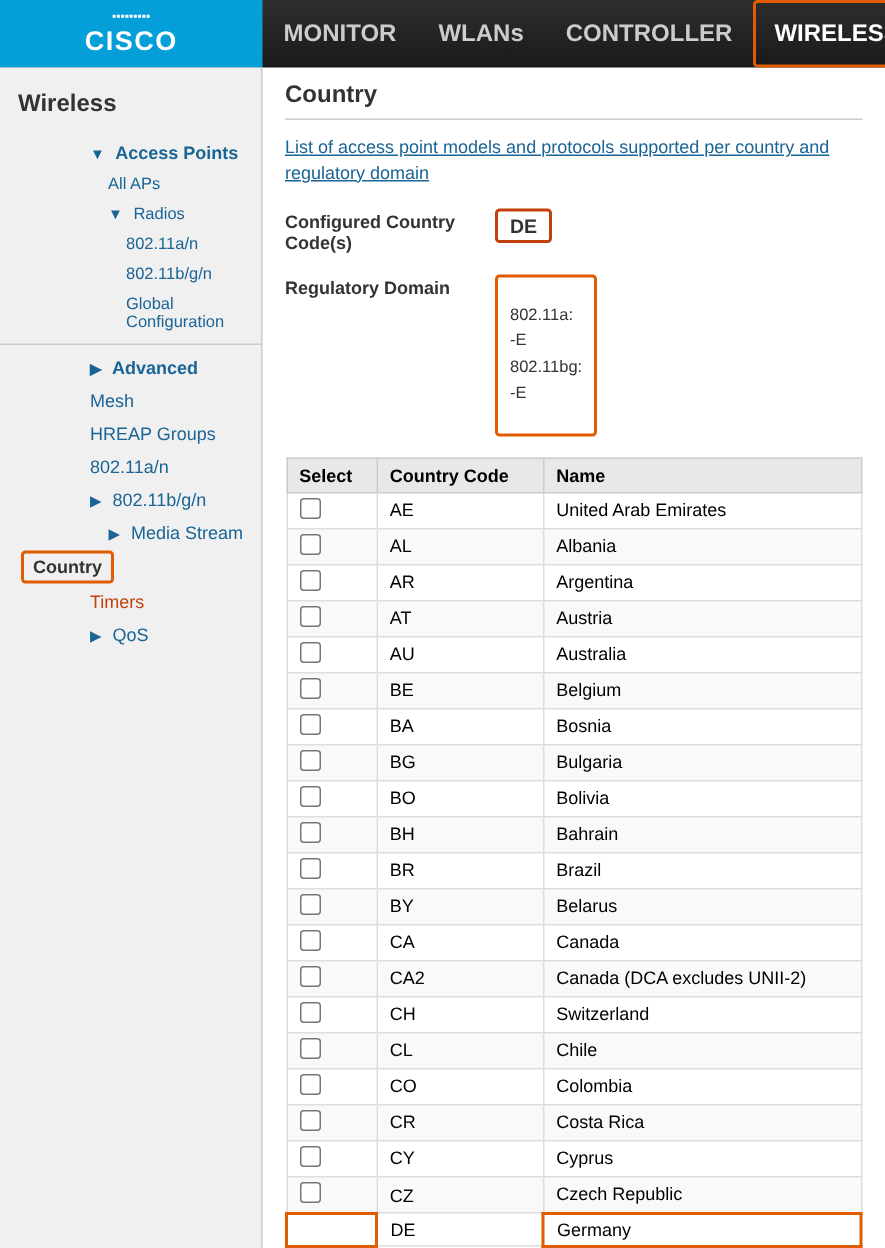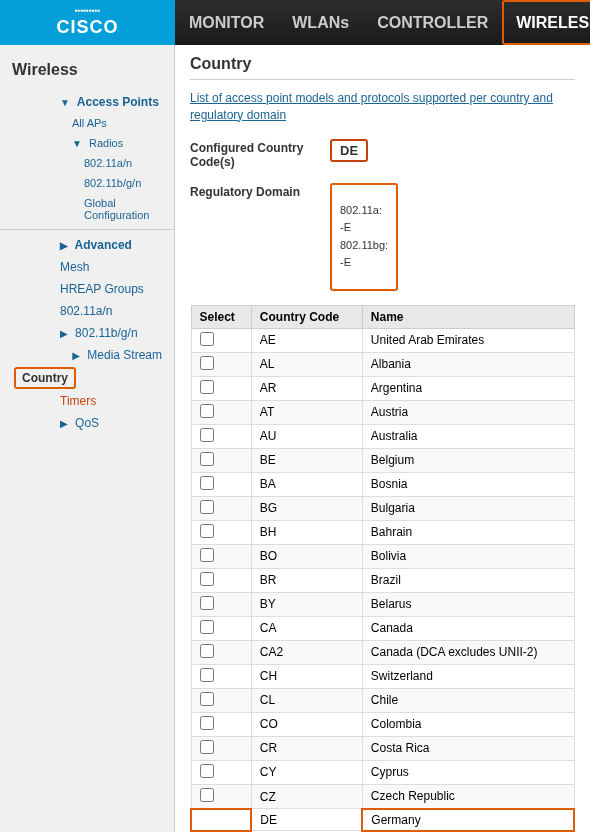--- a/index.html
+++ b/index.html
@@ -331,27 +331,27 @@
             <td>BA</td>
             <td>Bosnia</td>
           </tr>
           <tr>
             <td><input type="checkbox" style=""></td>
             <td>BG</td>
             <td>Bulgaria</td>
           </tr>
           <tr>
             <td><input type="checkbox" style=""></td>
+            <td>BO</td>
+            <td>Bolivia</td>
+          </tr>
+          <tr>
+            <td><input type="checkbox" style=""></td>
             <td>BH</td>
             <td>Bahrain</td>
-          </tr>
-          <tr>
-            <td><input type="checkbox" style=""></td>
-            <td>BO</td>
-            <td>Bolivia</td>
           </tr>
           <tr>
             <td><input type="checkbox" style=""></td>
             <td>BR</td>
             <td>Brazil</td>
           </tr>
           <tr>
             <td><input type="checkbox" style=""></td>
             <td>BY</td>
             <td>Belarus</td>

